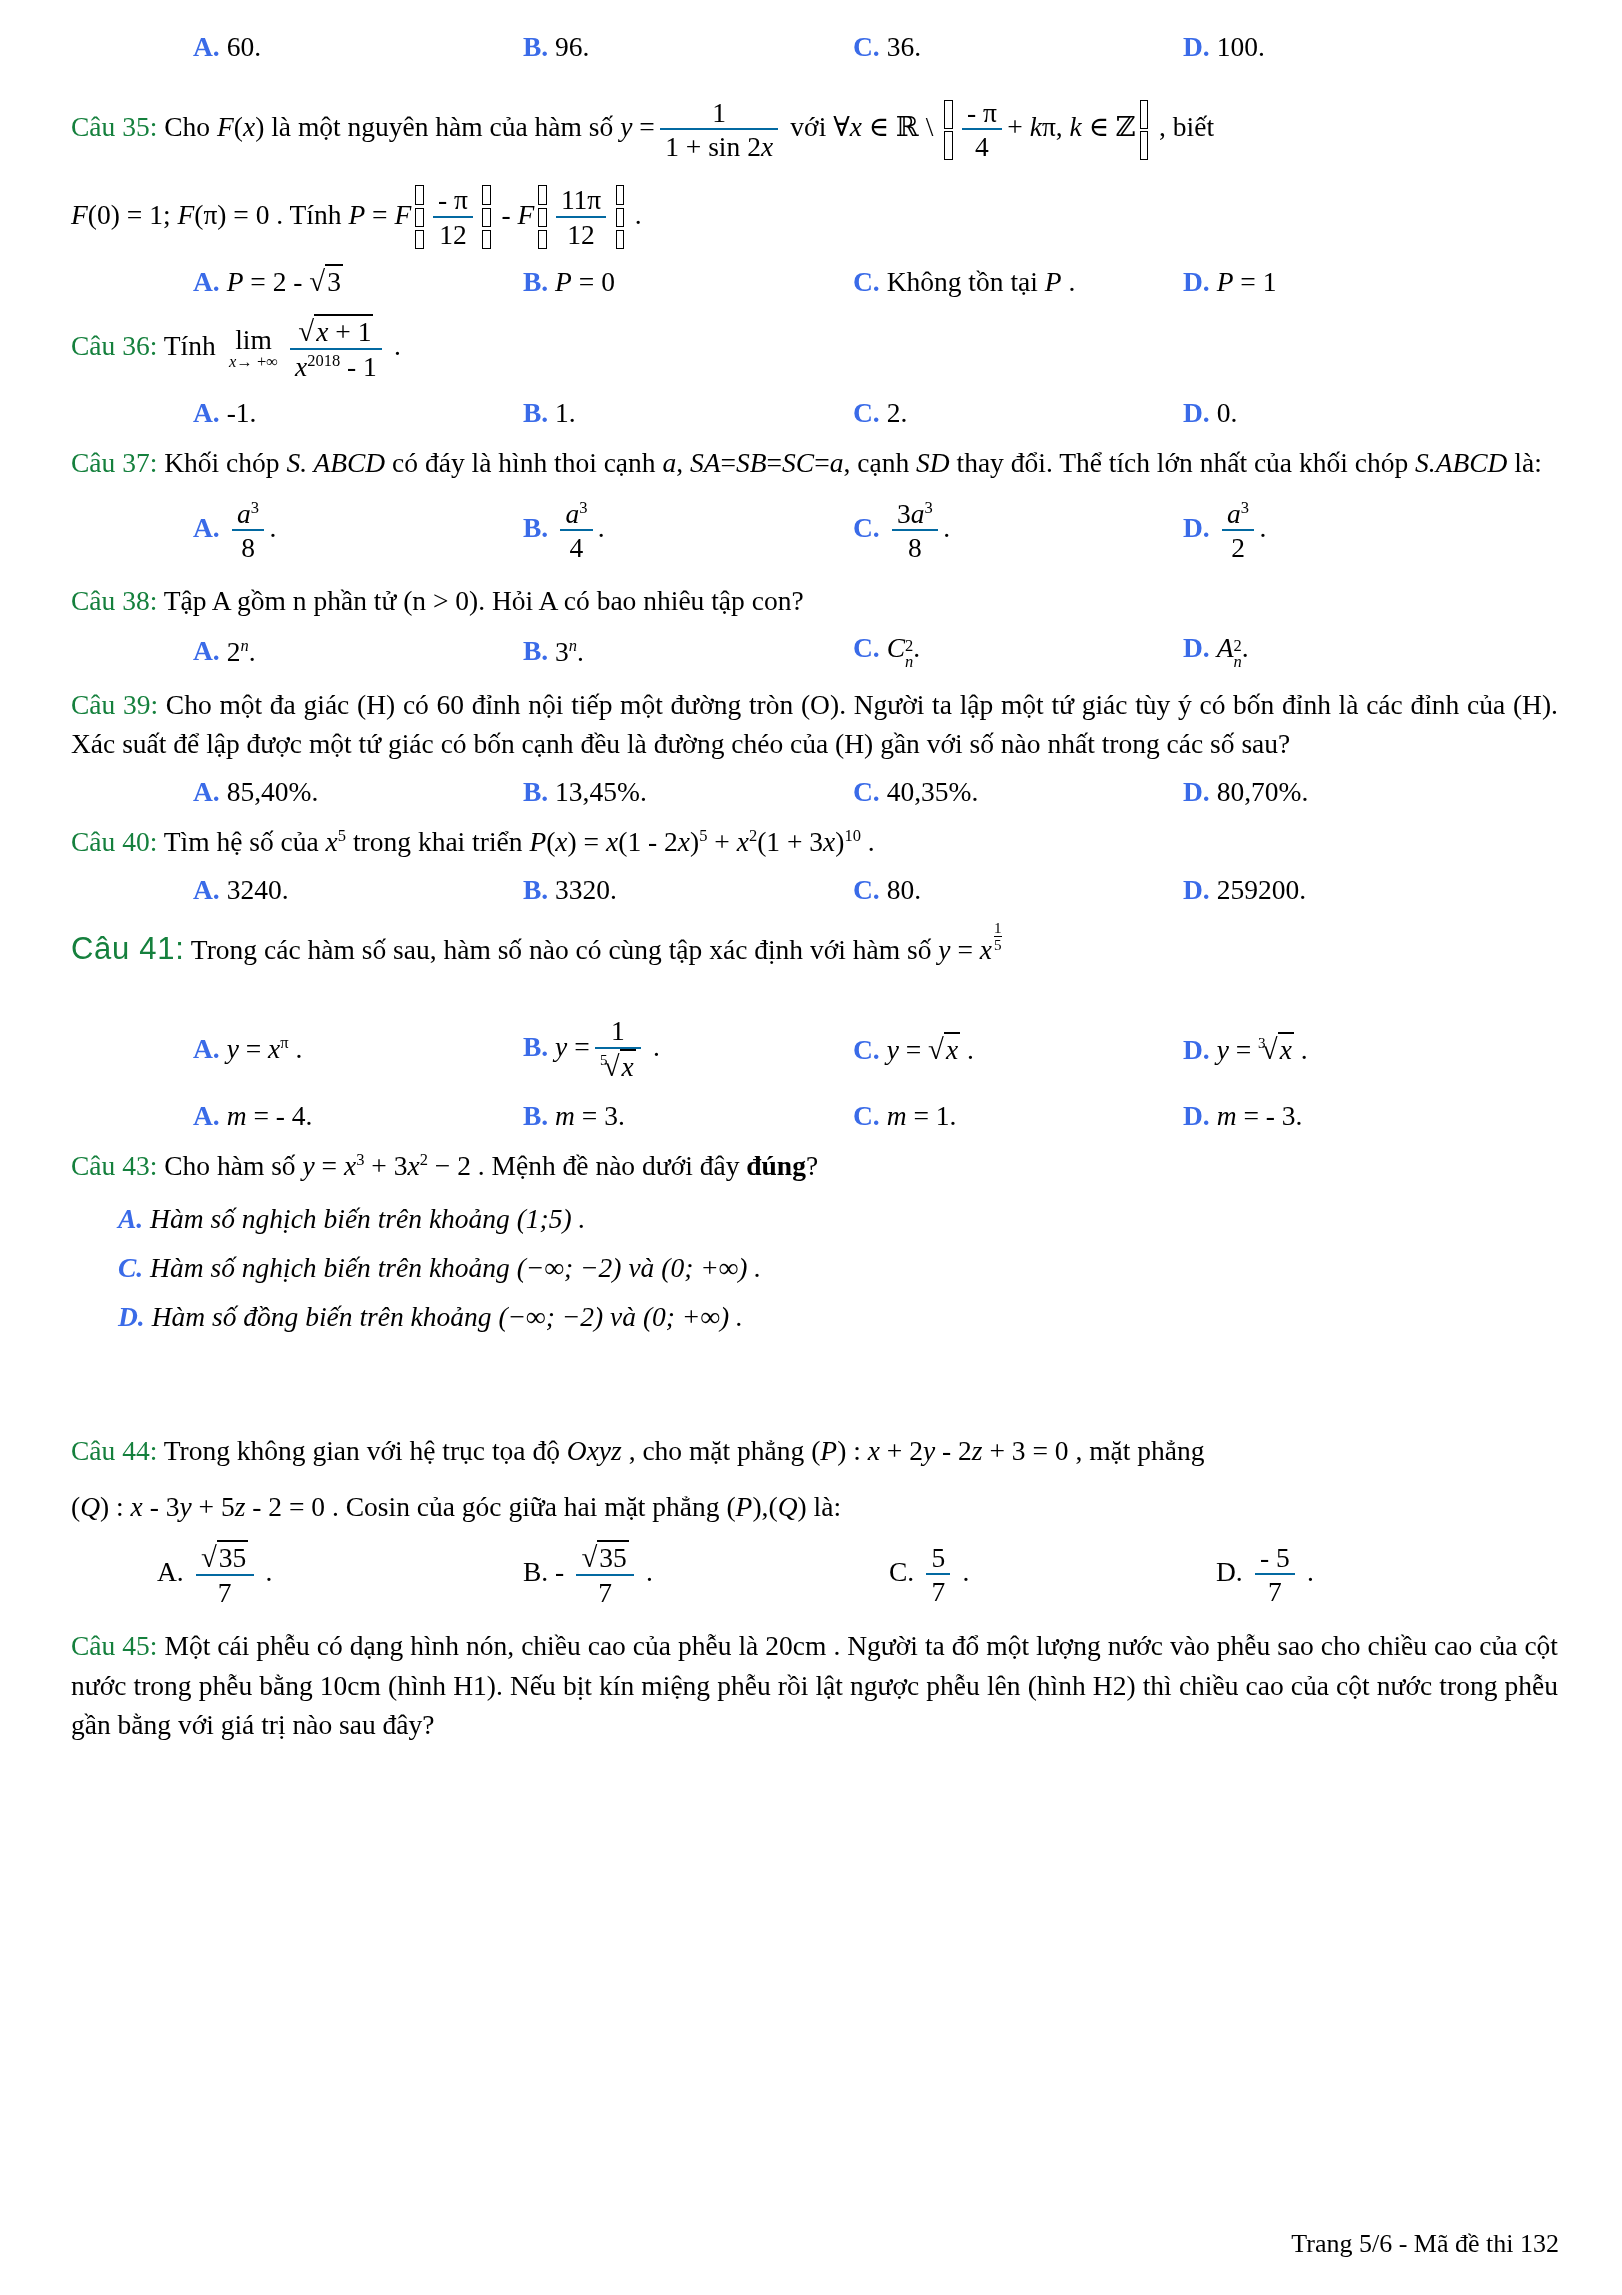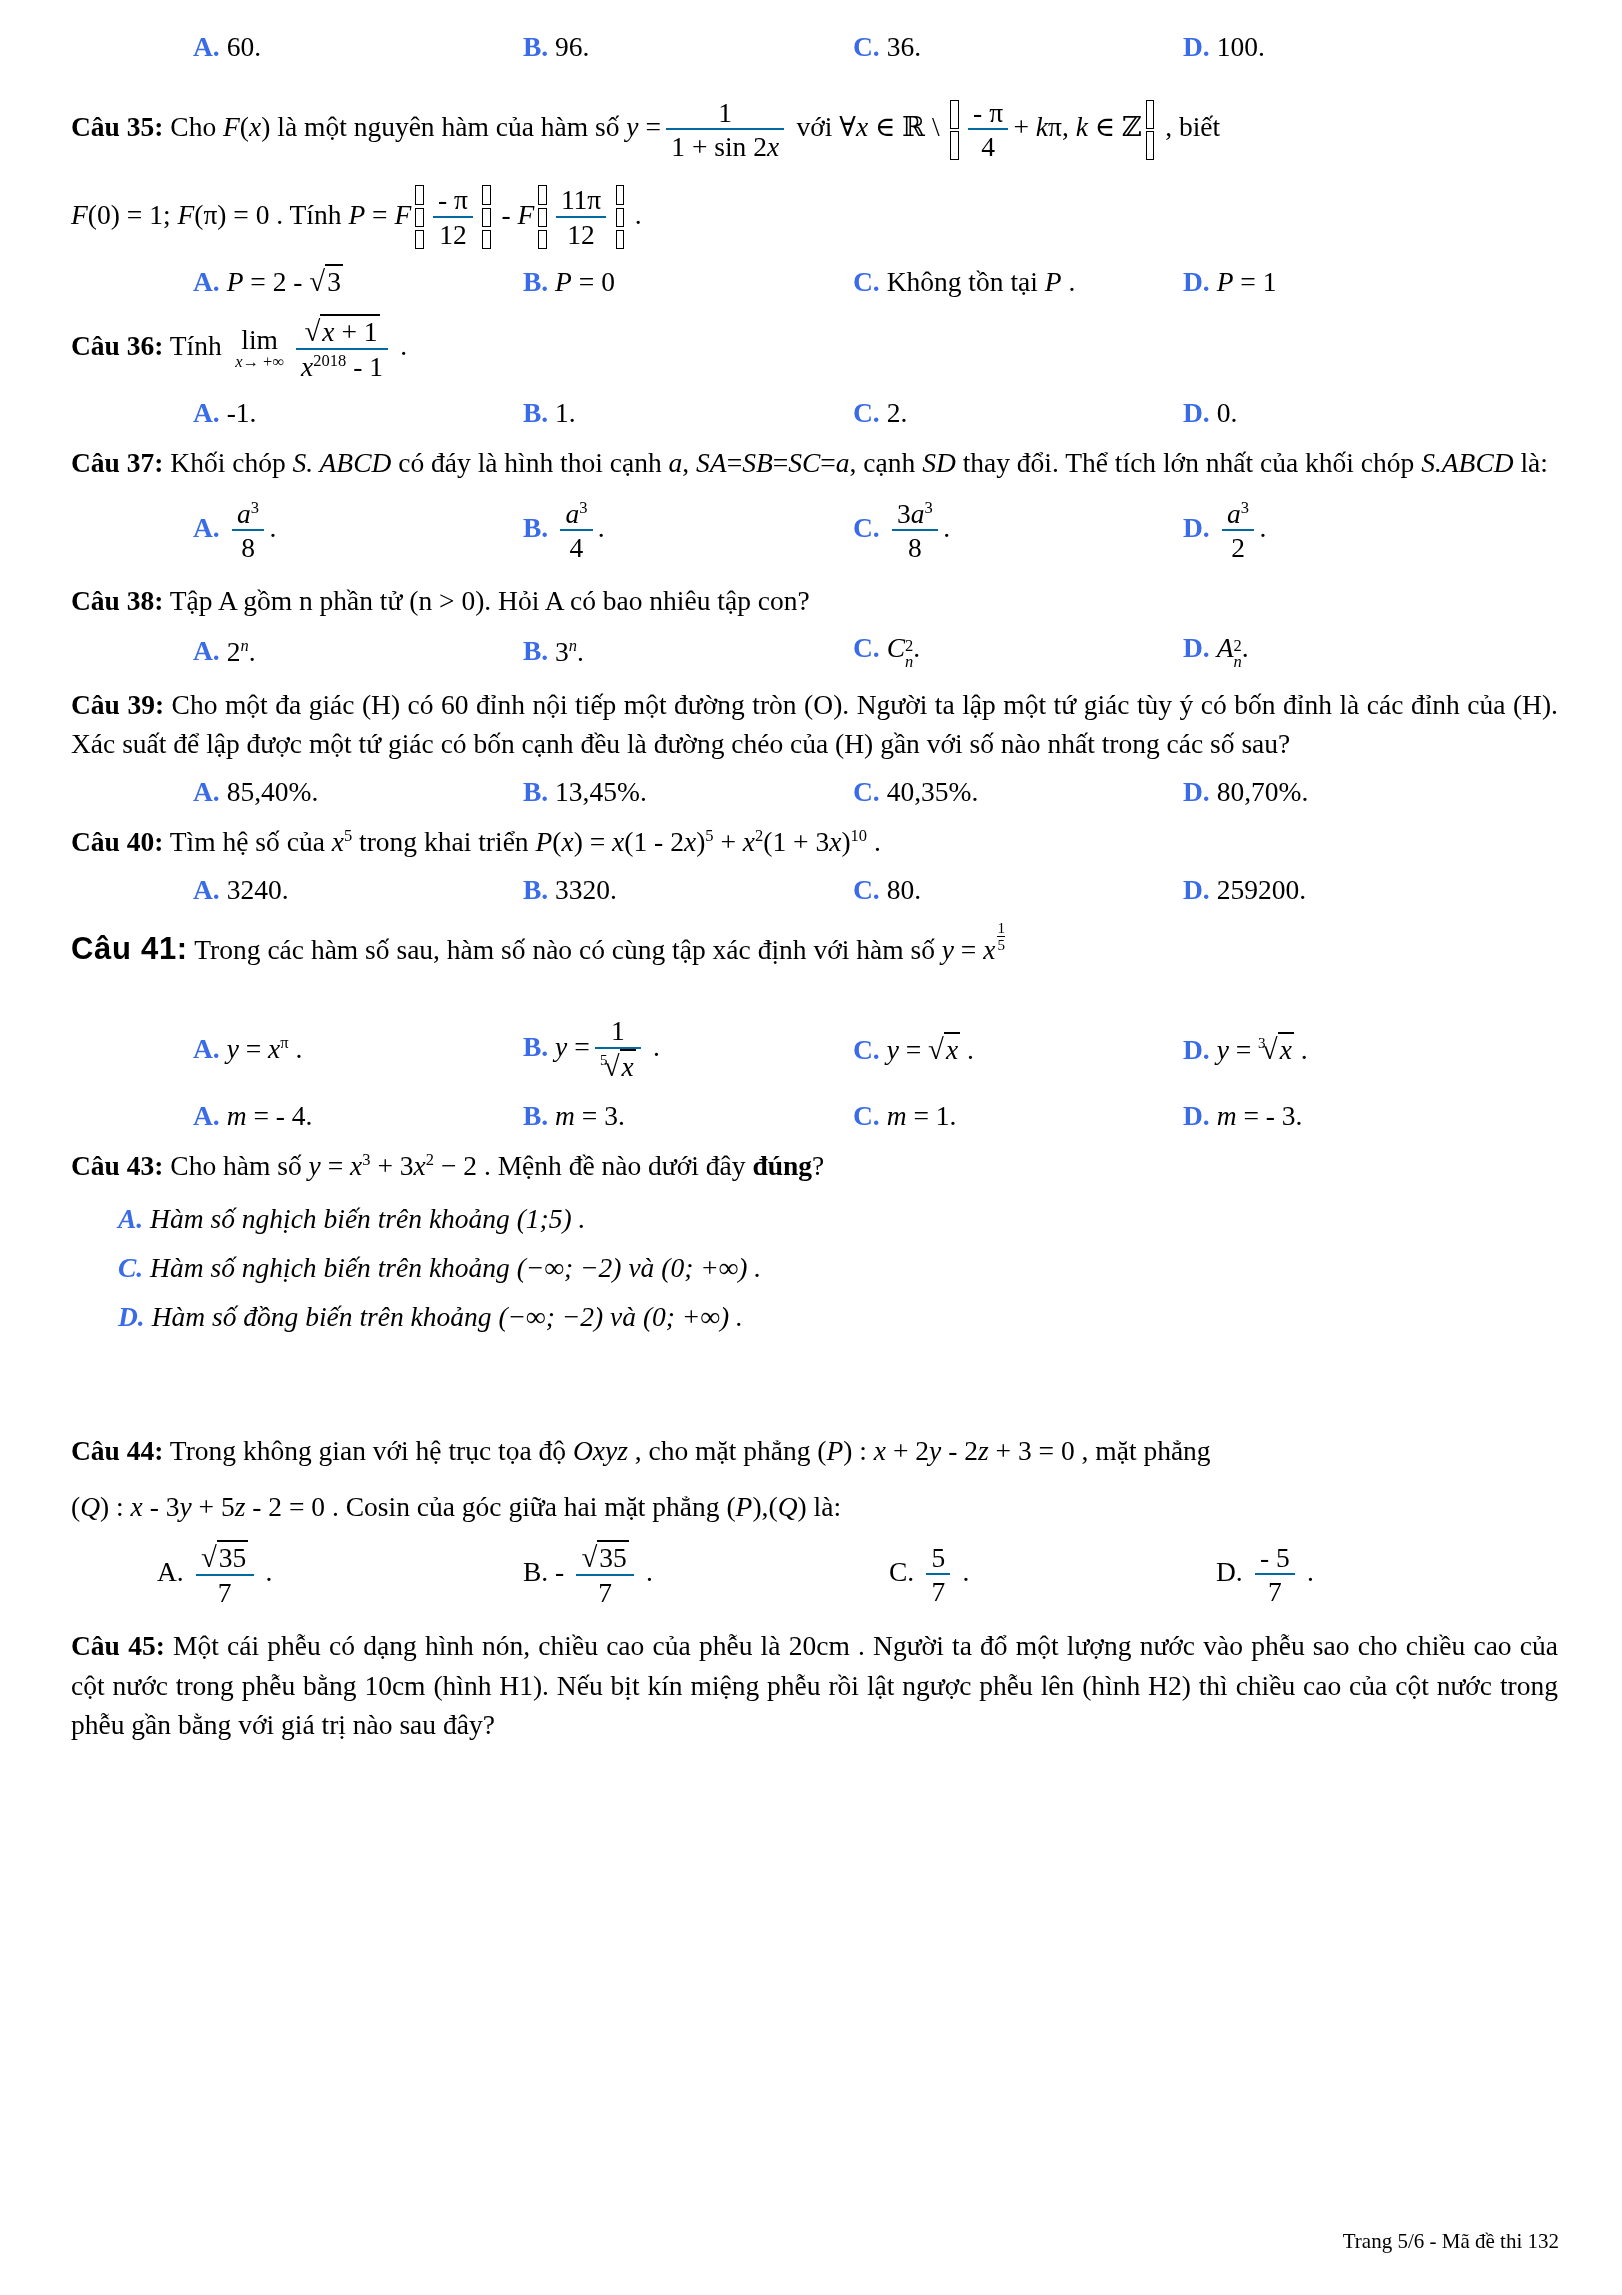--- a/index.html
+++ b/index.html
@@ -4,21 +4,21 @@
 <style>
   html,body{margin:0;padding:0;}
   body{
     width:1623px;height:2295px;overflow:hidden;background:#ffffff;position:relative;
     font-family:"Liberation Serif","DejaVu Serif",serif;font-size:27.5px;color:#000;
   }
   #questions{padding:17px 65px 0 71px;}
   .qblock{margin-top:14px;}
   .qline{text-align:justify;line-height:1.45;}
   .qline.cont{margin-top:15.7px;}
-  .qlabel{color:#000000;font-weight:bold;white-space:nowrap;}
+  .qlabel{color:#15803d;font-weight:normal;white-space:nowrap;}
   .qlabel.sans{font-family:"Liberation Sans","DejaVu Sans",sans-serif;font-size:31px;letter-spacing:0.7px;}
   .opts.row{display:grid;grid-template-columns:330px 330px 330px auto;margin-left:122px;margin-top:11.8px;align-items:center;}
   .opts.row.o44{margin-left:86px;grid-template-columns:366px 366px 327px auto;}
   .opts.stack .opt{margin:17px 0 0 47px;font-style:italic;}
   .optL{color:#3a6be8;font-weight:bold;}
   .optL.plain{color:#000;font-weight:normal;}
   .optT{color:#000;}
   
   .fr{display:inline-block;vertical-align:middle;text-align:center;margin:2.6px 5.2px;}
   .fr .n{display:block;padding:0 5.2px;line-height:1.15;}
@@ -44,21 +44,21 @@
   .bcol{display:inline-flex;flex-direction:column;gap:2.6px;vertical-align:middle;margin:0 3.9px;}
   .bcol .bseg{width:8.5px;border:1.3px solid #000;box-sizing:border-box;}
   .bcol.b2 .bseg{height:29px;}
   .bcol.b3 .bseg{height:19.6px;}
   sup{font-size:0.6em;}
   
   .q35{margin-top:31px;}
   .q41 .opts{margin-top:41px;}
   .q43 .opts{margin-top:3.9px;}
   .q44{margin-top:98px;}
-  #footer{position:absolute;top:2229px;right:64px;font-size:21px;color:#000;}
+  #footer{position:absolute;top:2229px;right:64px;font-size:26px;color:#000;}
 </style>
 </head>
 <body>
 
 <main id="questions">
     <section class="qblock qtop">
       <div class="opts row">
         <div class="opt"><span class="optL">A.</span><span class="optT"> 60.</span></div>
         <div class="opt"><span class="optL">B.</span><span class="optT"> 96.</span></div>
         <div class="opt"><span class="optL">C.</span><span class="optT"> 36.</span></div>

